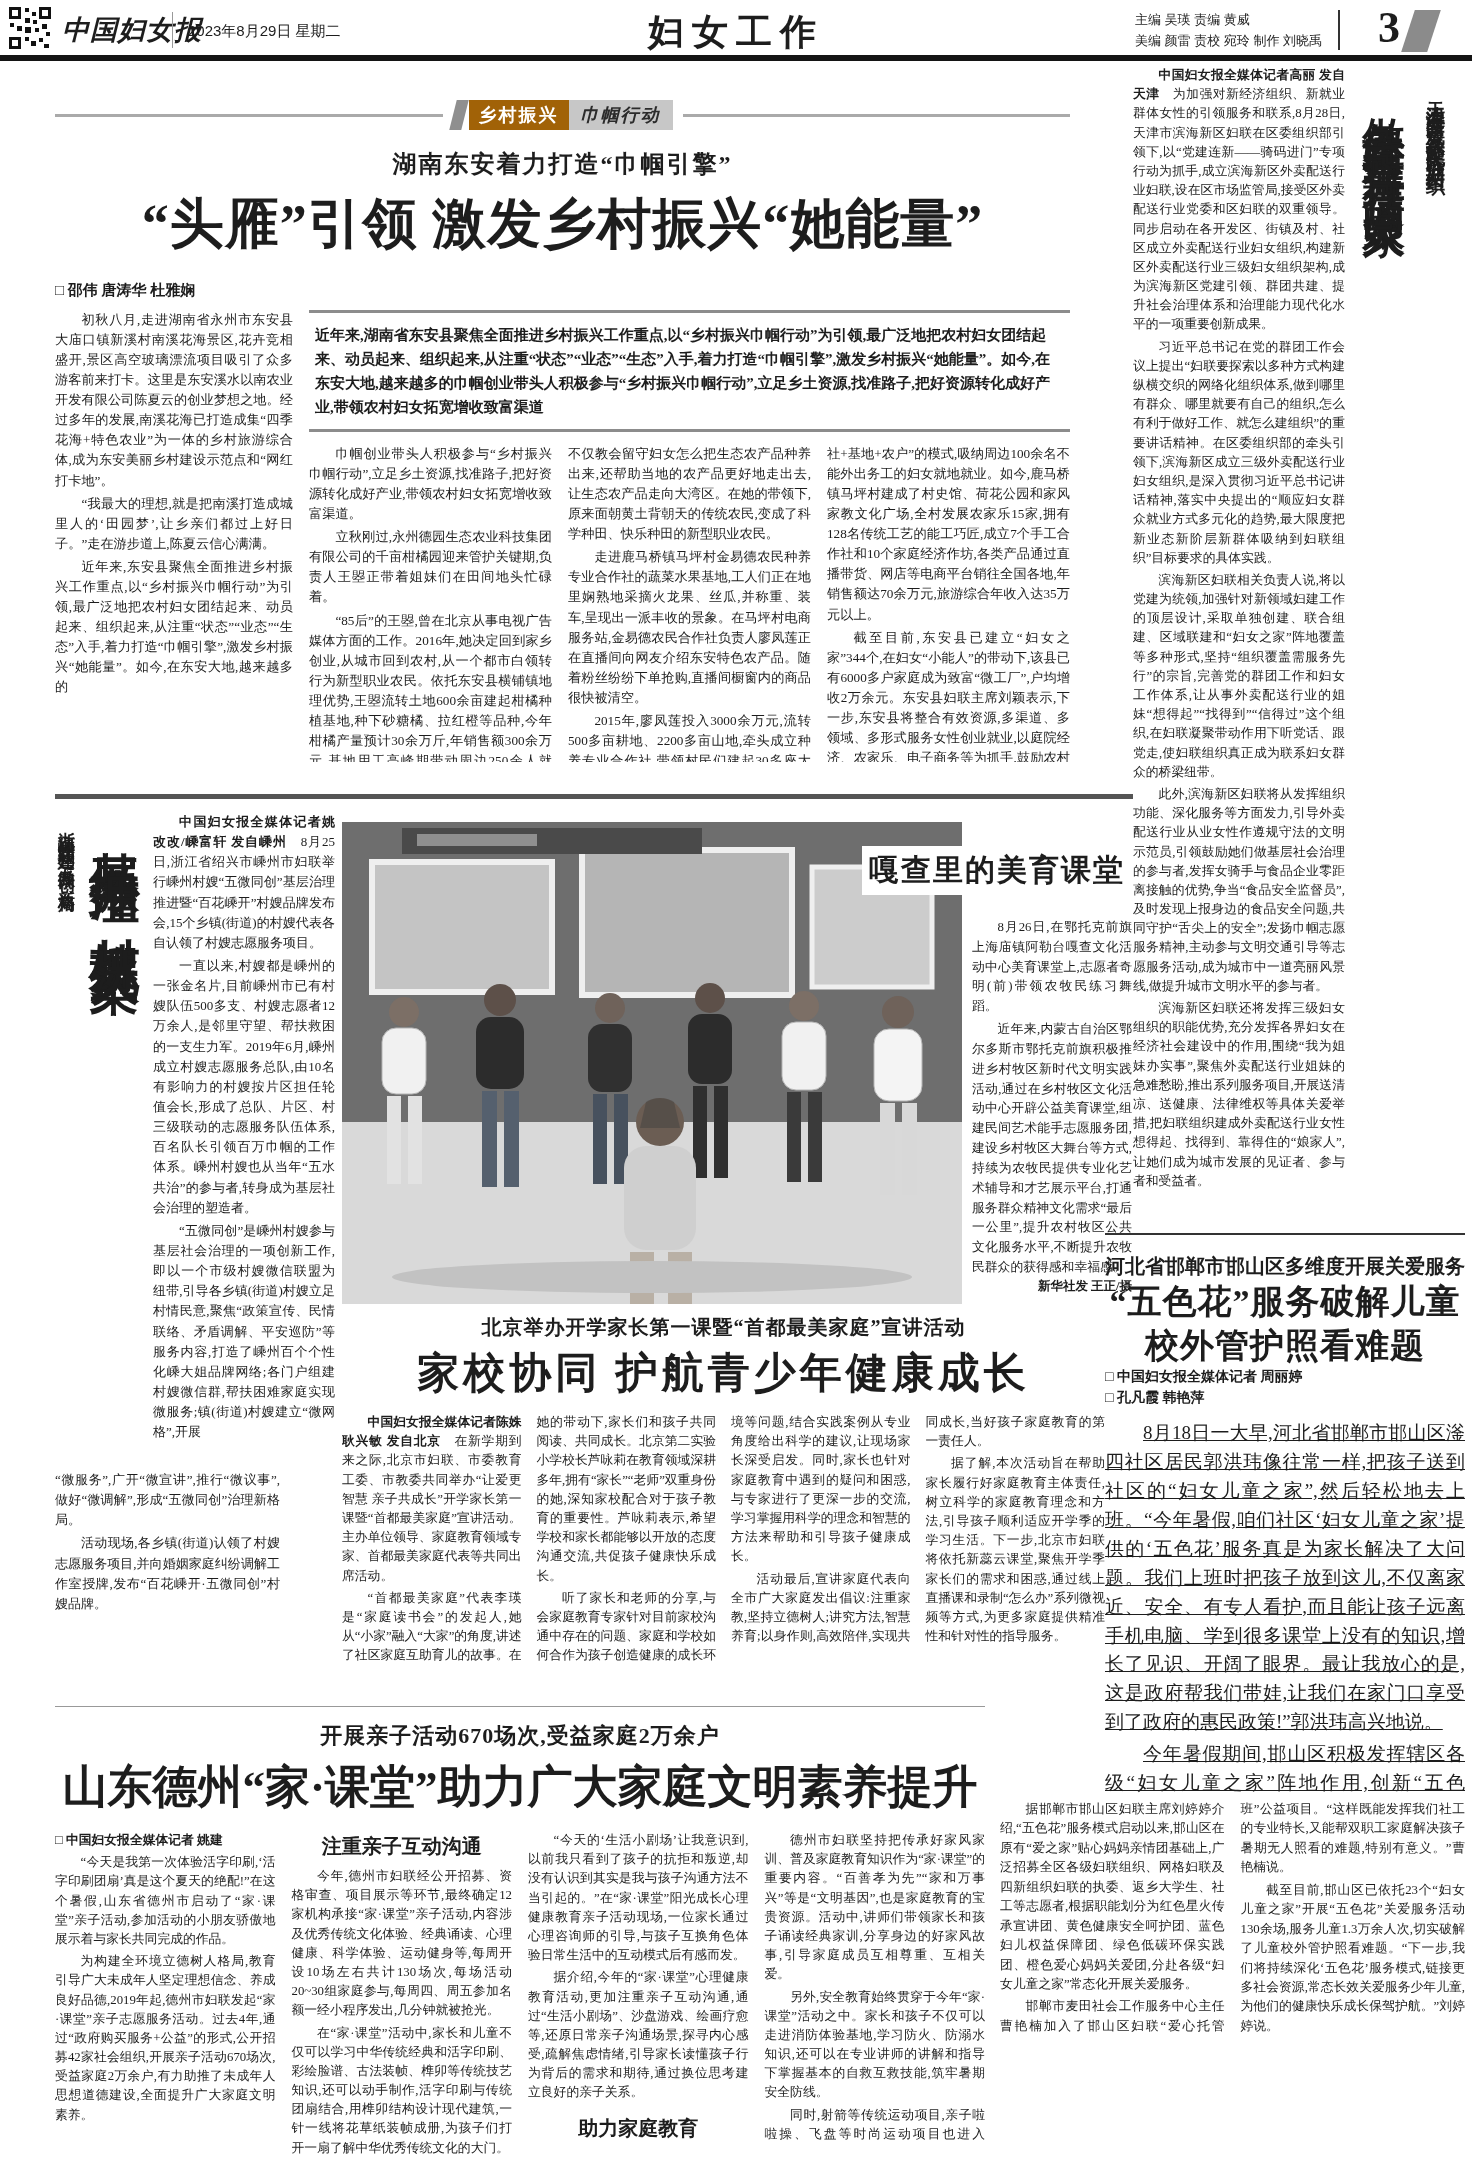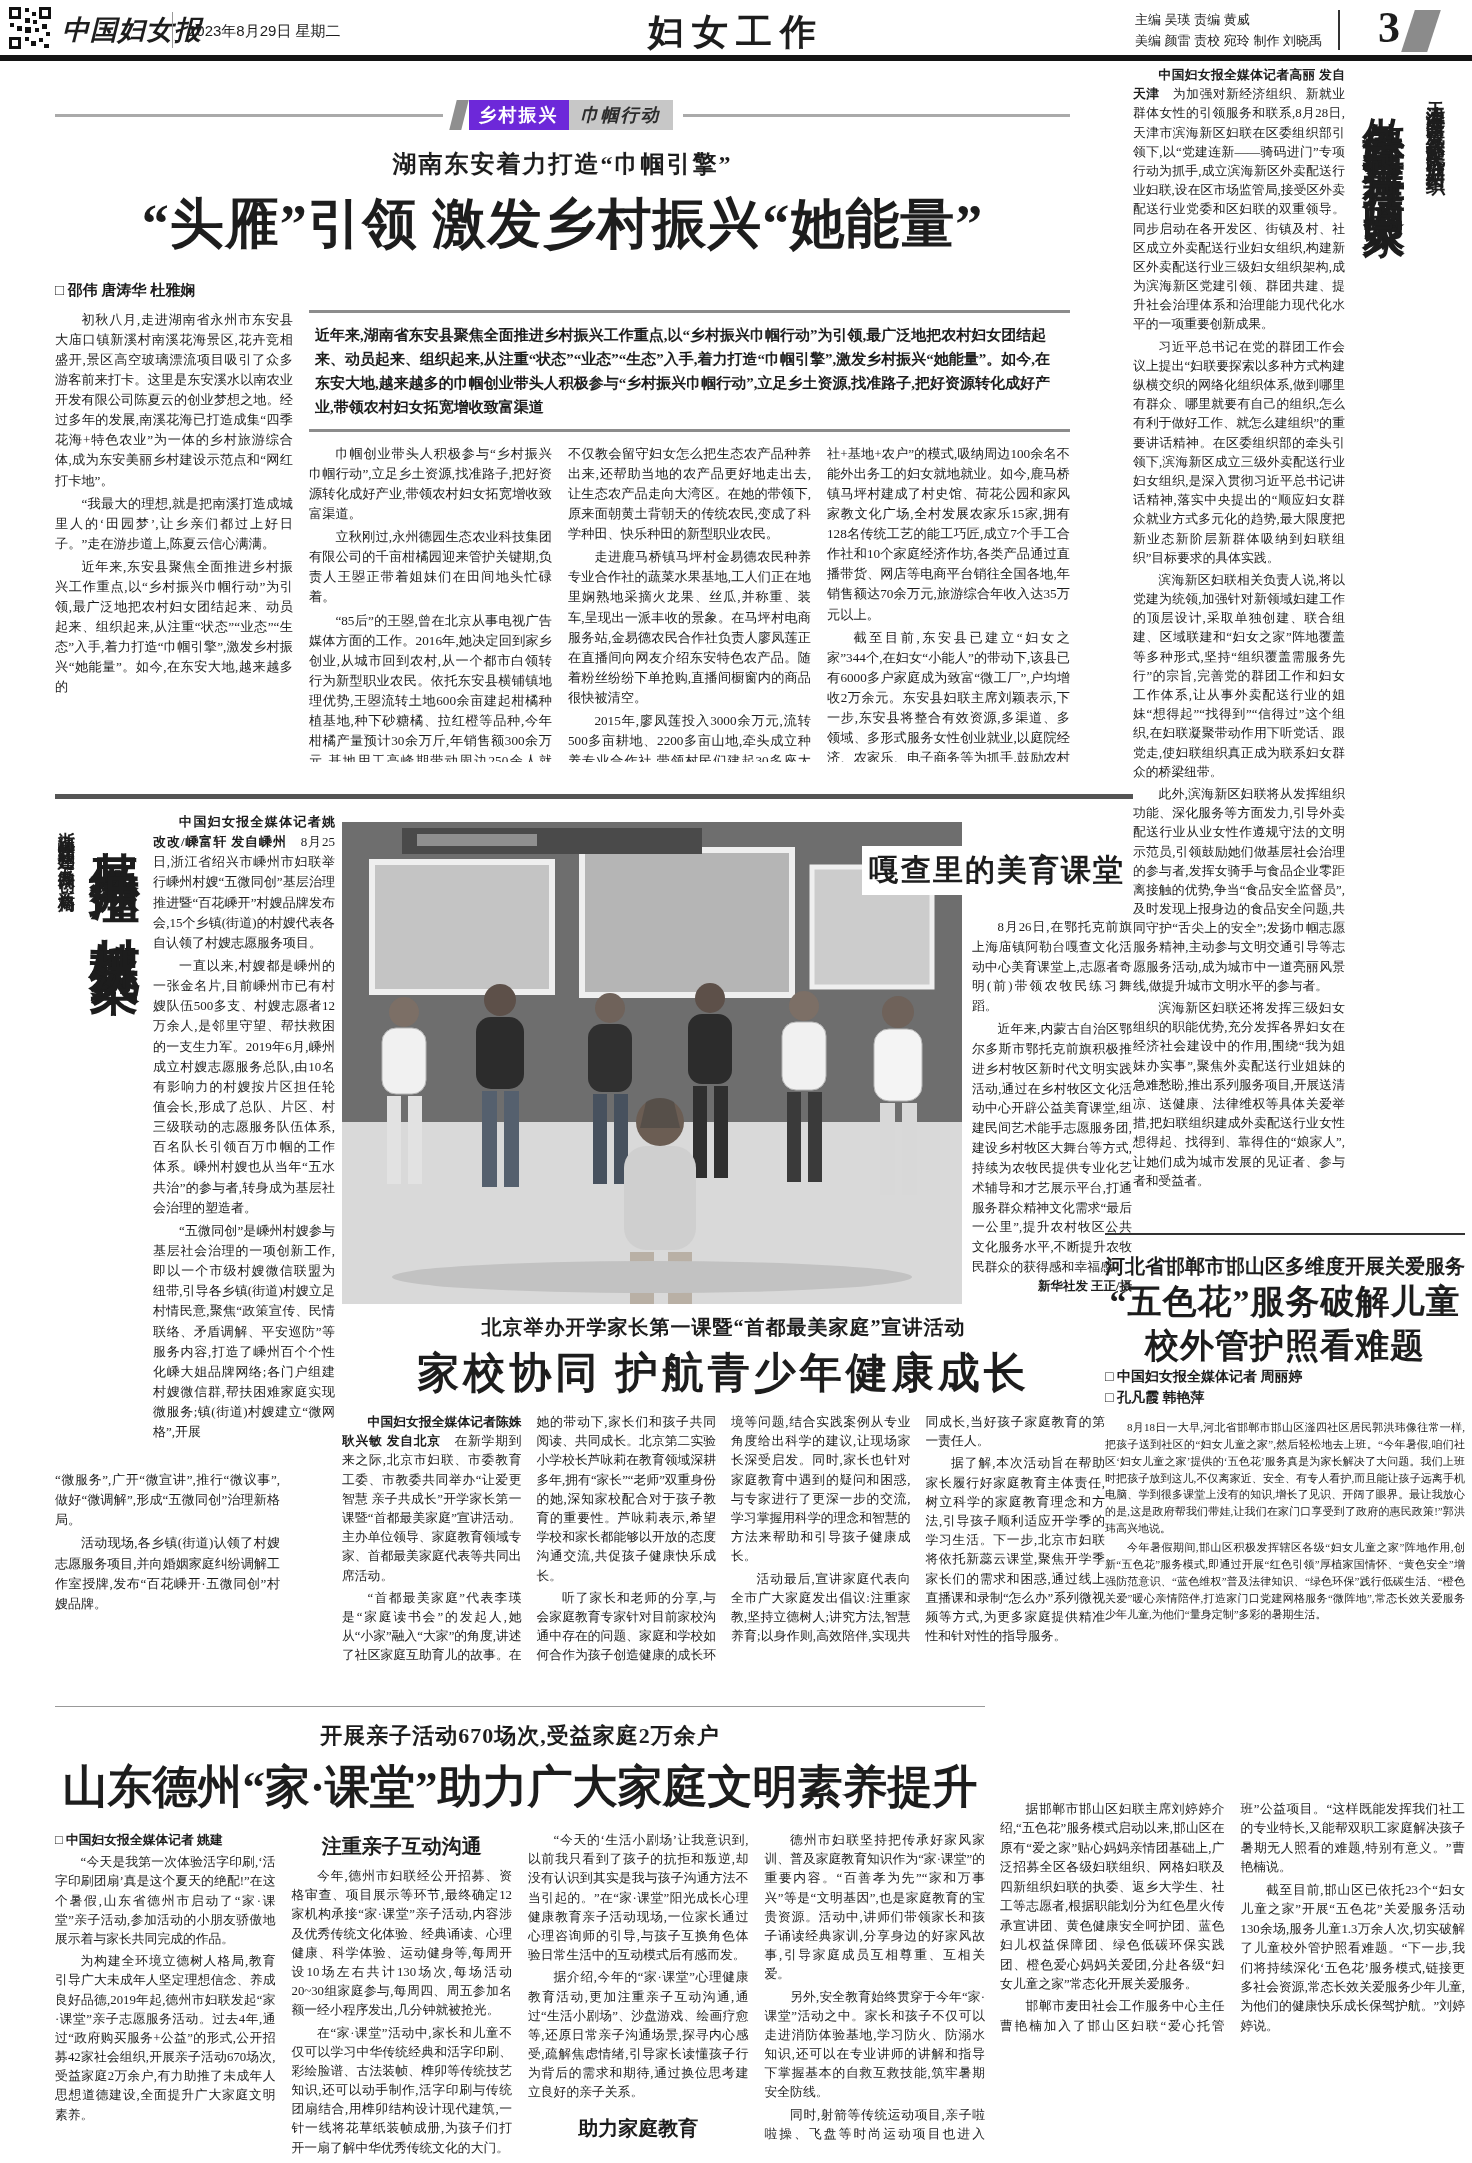--- a/index.html
+++ b/index.html
@@ -25,21 +25,21 @@
   .hdiv2 { right:132px; top:10px; width:2px; height:40px; background:#333; }
   .pagenum { right:72px; top:2px; font-size:44px; font-weight:900; }
   .pwedge { right:38px; top:10px; width:26px; height:42px; background:#8b8b8b; transform:skewX(-18deg); }
   .hrule { left:0; top:55px; width:1472px; height:6px; background:#141414; }
 
   
   .main { left:55px; top:66px; width:1015px; height:726px; overflow:hidden; }
   .tagrow { display:flex; align-items:center; margin-top:34px; }
   .tagrow .line { flex:1; height:3px; background:#aaa; }
   .tagwedge { width:12px; height:30px; background:#8f8f8f; transform:skewX(-14deg); margin:0 4px 0 10px; }
-  .tag1 { background:#6d28d9; color:#fff; font-weight:bold; font-size:18px; padding:3px 10px; letter-spacing:2px; }
+  .tag1 { background:#a16207; color:#fff; font-weight:bold; font-size:18px; padding:3px 10px; letter-spacing:2px; }
   .tag2 { background:#c7c7c7; color:#2b2b2b; font-weight:bold; font-style:italic; font-size:18px; padding:3px 12px; letter-spacing:2px; margin-right:10px; }
   .mkicker { text-align:center; font-size:24px; font-weight:bold; margin-top:18px; letter-spacing:2px; }
   .mhead { text-align:center; font-size:54px; font-weight:900; margin-top:8px; letter-spacing:1px; white-space:nowrap; }
   .mbyline { font-size:15px; font-weight:bold; margin-top:20px; }
   .mbody { display:flex; gap:16px; margin-top:10px; height:452px; }
   .mcol1 { flex:0 0 238px; overflow:hidden; font-size:13.2px; line-height:1.52; }
   .mright { flex:1; display:flex; flex-direction:column; }
   .introbox { border-top:3px solid #8c8c8c; border-bottom:3px solid #8c8c8c; padding:10px 6px; font-weight:bold; font-size:15px; line-height:1.6; }
   .mcols3 { margin-top:12px; flex:1; column-count:3; column-gap:16px; font-size:13.2px; line-height:1.52; overflow:hidden; }
   .rule-mid { left:55px; top:794px; width:1078px; height:5px; background:#555; }
@@ -76,21 +76,21 @@
   .dz-kick { text-align:center; font-size:22px; font-weight:bold; margin-top:14px; letter-spacing:1px; }
   .dz-head { text-align:center; font-size:45px; font-weight:900; margin-top:6px; white-space:nowrap; }
   .dz-body { margin-top:14px; column-count:4; column-gap:16px; font-size:12.8px; line-height:1.5; height:330px; overflow:hidden; }
   .subhead { text-indent:0; text-align:center; font-size:20px; font-weight:900; margin:10px 0 6px; font-family:"Liberation Sans",sans-serif; }
 
   
   .wsh-u { left:1105px; top:1233px; width:360px; height:562px; border-top:2px solid #333; overflow:hidden; }
   .wsh-kick { text-align:center; font-size:20px; font-weight:bold; margin-top:18px; }
   .wsh-head { text-align:center; font-size:34px; font-weight:900; line-height:1.3; margin-top:0; letter-spacing:1px; }
   .wsh-by { font-size:14px; font-weight:bold; text-indent:0; }
-  .wsh-body { margin-top:12px; font-size:11px; line-height:1.52; }
+  .wsh-body { margin-top:12px; font-size:19px; line-height:1.52;text-decoration:underline; }
   .wsh-l { left:1000px; top:1800px; width:465px; height:363px; column-count:2; column-gap:16px; font-size:12.8px; line-height:1.52; overflow:hidden; }
 
   .bold { font-weight:bold; }
 </style>
 </head>
 <body>
 
 <div class="abs header">
   <svg class="abs qr" viewBox="0 0 44 44">
     <rect width="44" height="44" fill="#fff"></rect>

